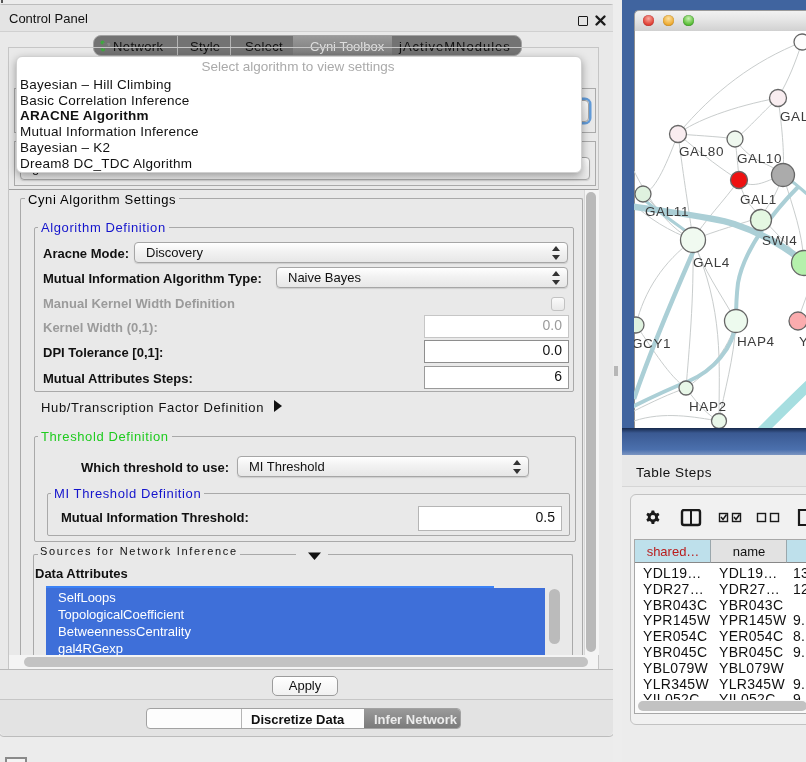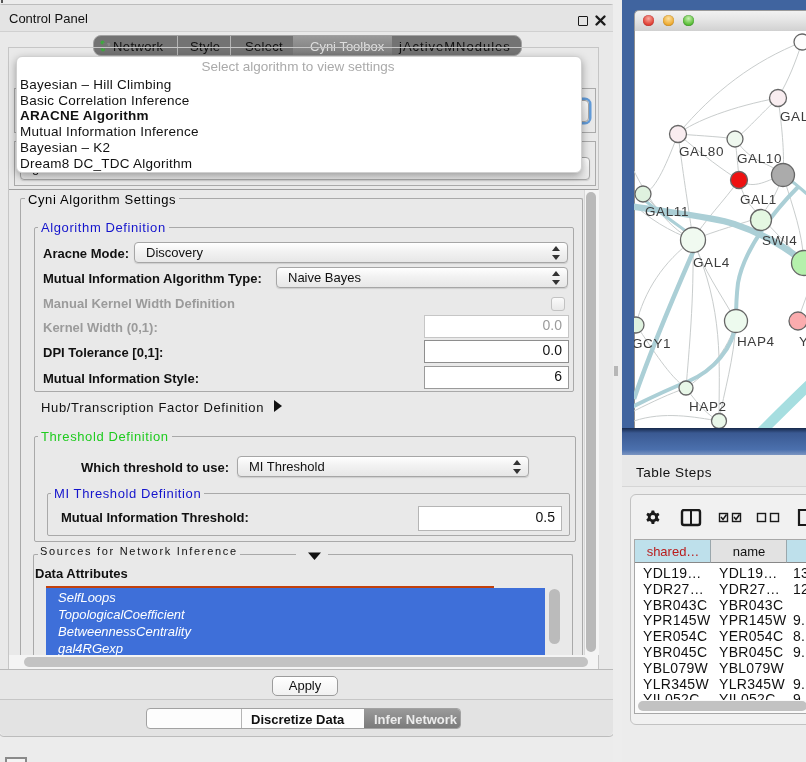--- a/index.html
+++ b/index.html
@@ -86,21 +86,21 @@
 
 <div class="abs lbl bold gray" style="left:43px;top:296px;">Manual Kernel Width Definition</div>
 <div class="abs" style="left:551px;top:297px;width:12px;height:12px;border:1px solid #c2c2c2;border-radius:3px;background:linear-gradient(#fafafa,#e8e8e8);"></div>
 
 <div class="abs lbl bold gray" style="left:43px;top:320px;">Kernel Width (0,1):</div>
 <div class="field" style="left:424px;top:315px;width:137px;height:20px;border:1px solid #c6c6c6;color:#9b9b9b;padding:1px 6px 0 0;">0.0</div>
 
 <div class="abs lbl bold" style="left:43px;top:345px;">DPI Tolerance [0,1]:</div>
 <div class="field" style="left:424px;top:340px;width:137px;height:20px;border:1.5px solid #8e8e8e;color:#111;padding:1px 6px 0 0;">0.0</div>
 
-<div class="abs lbl bold" style="left:43px;top:371px;">Mutual Information Style:</div>
+<div class="abs lbl bold" style="left:43px;top:371px;">Mutual Attributes Steps:</div>
 <div class="field" style="left:424px;top:366px;width:137px;height:20px;border:1px solid #9a9a9a;color:#111;padding:1px 6px 0 0;">6</div>
 
 <div class="abs lbl" style="left:41px;top:400px;letter-spacing:0.65px;">Hub/Transcription Factor Definition</div>
 <svg class="abs" style="left:272px;top:399px;" width="11" height="14" viewBox="0 0 11 14">
     <path d="M2 1 L10 7 L2 13 Z" fill="#111"></path>
   </svg>
 
 <div class="grp" style="left:34px;top:436px;width:540px;height:104px;"></div>
 <div class="grplbl" style="left:38px;top:429px;color:#1ecb1e;">Threshold Definition</div>
 
@@ -116,21 +116,21 @@
 <div class="field" style="left:418px;top:506px;width:136px;height:21px;border:1px solid #b5b5b5;color:#111;padding:2px 6px 0 0;">0.5</div>
 
 <div class="grp" style="left:33px;top:554px;width:538px;height:104px;border-bottom:none;"></div>
 <div class="abs" style="left:38px;top:545px;font-size:11px;letter-spacing:1.7px;color:#111;background:#e9e9e9;padding:0 2px;">Sources for Network Inference</div>
 <div class="abs" style="left:296px;top:549px;width:32px;height:11px;background:#e9e9e9;"></div>
 <svg class="abs" style="left:307px;top:551px;" width="15" height="10" viewBox="0 0 15 10">
     <path d="M1 1.5 L14 1.5 L7.5 9 Z" fill="#111"></path>
   </svg>
 
 <div class="abs lbl bold" style="left:35px;top:566px;">Data Attributes</div>
-<div class="abs" style="left:46px;top:586px;width:448px;height:70px;background:#c2410c;font-style:italic;">
+<div class="abs" style="left:46px;top:586px;width:448px;height:70px;background:#3b82f6;">
   <div class="abs" style="left:0;top:2px;width:499px;height:68px;background:#3e6fd9;"></div>
   <div class="abs" style="left:12px;top:3px;font-size:13px;color:#ffffff;line-height:17px;">SelfLoops<br>TopologicalCoefficient<br>BetweennessCentrality<br>gal4RGexp</div>
   <div class="abs" style="left:503px;top:3px;width:11px;height:55px;background:#bbbbbb;border-radius:6px;"></div>
 </div>
 
 <div class="abs" style="left:584px;top:190px;width:14px;height:465px;background:#f4f4f4;border-left:1px solid #d8d8d8;"></div>
 <div class="abs" style="left:586px;top:192px;width:10px;height:460px;background:#b9b9b9;border-radius:6px;"></div>
 
 <div class="abs" style="left:9px;top:655px;width:589px;height:14px;background:#f4f4f4;"></div>
 <div class="abs" style="left:24px;top:657px;width:564px;height:10px;background:#c3c3c3;border-radius:6px;"></div>

